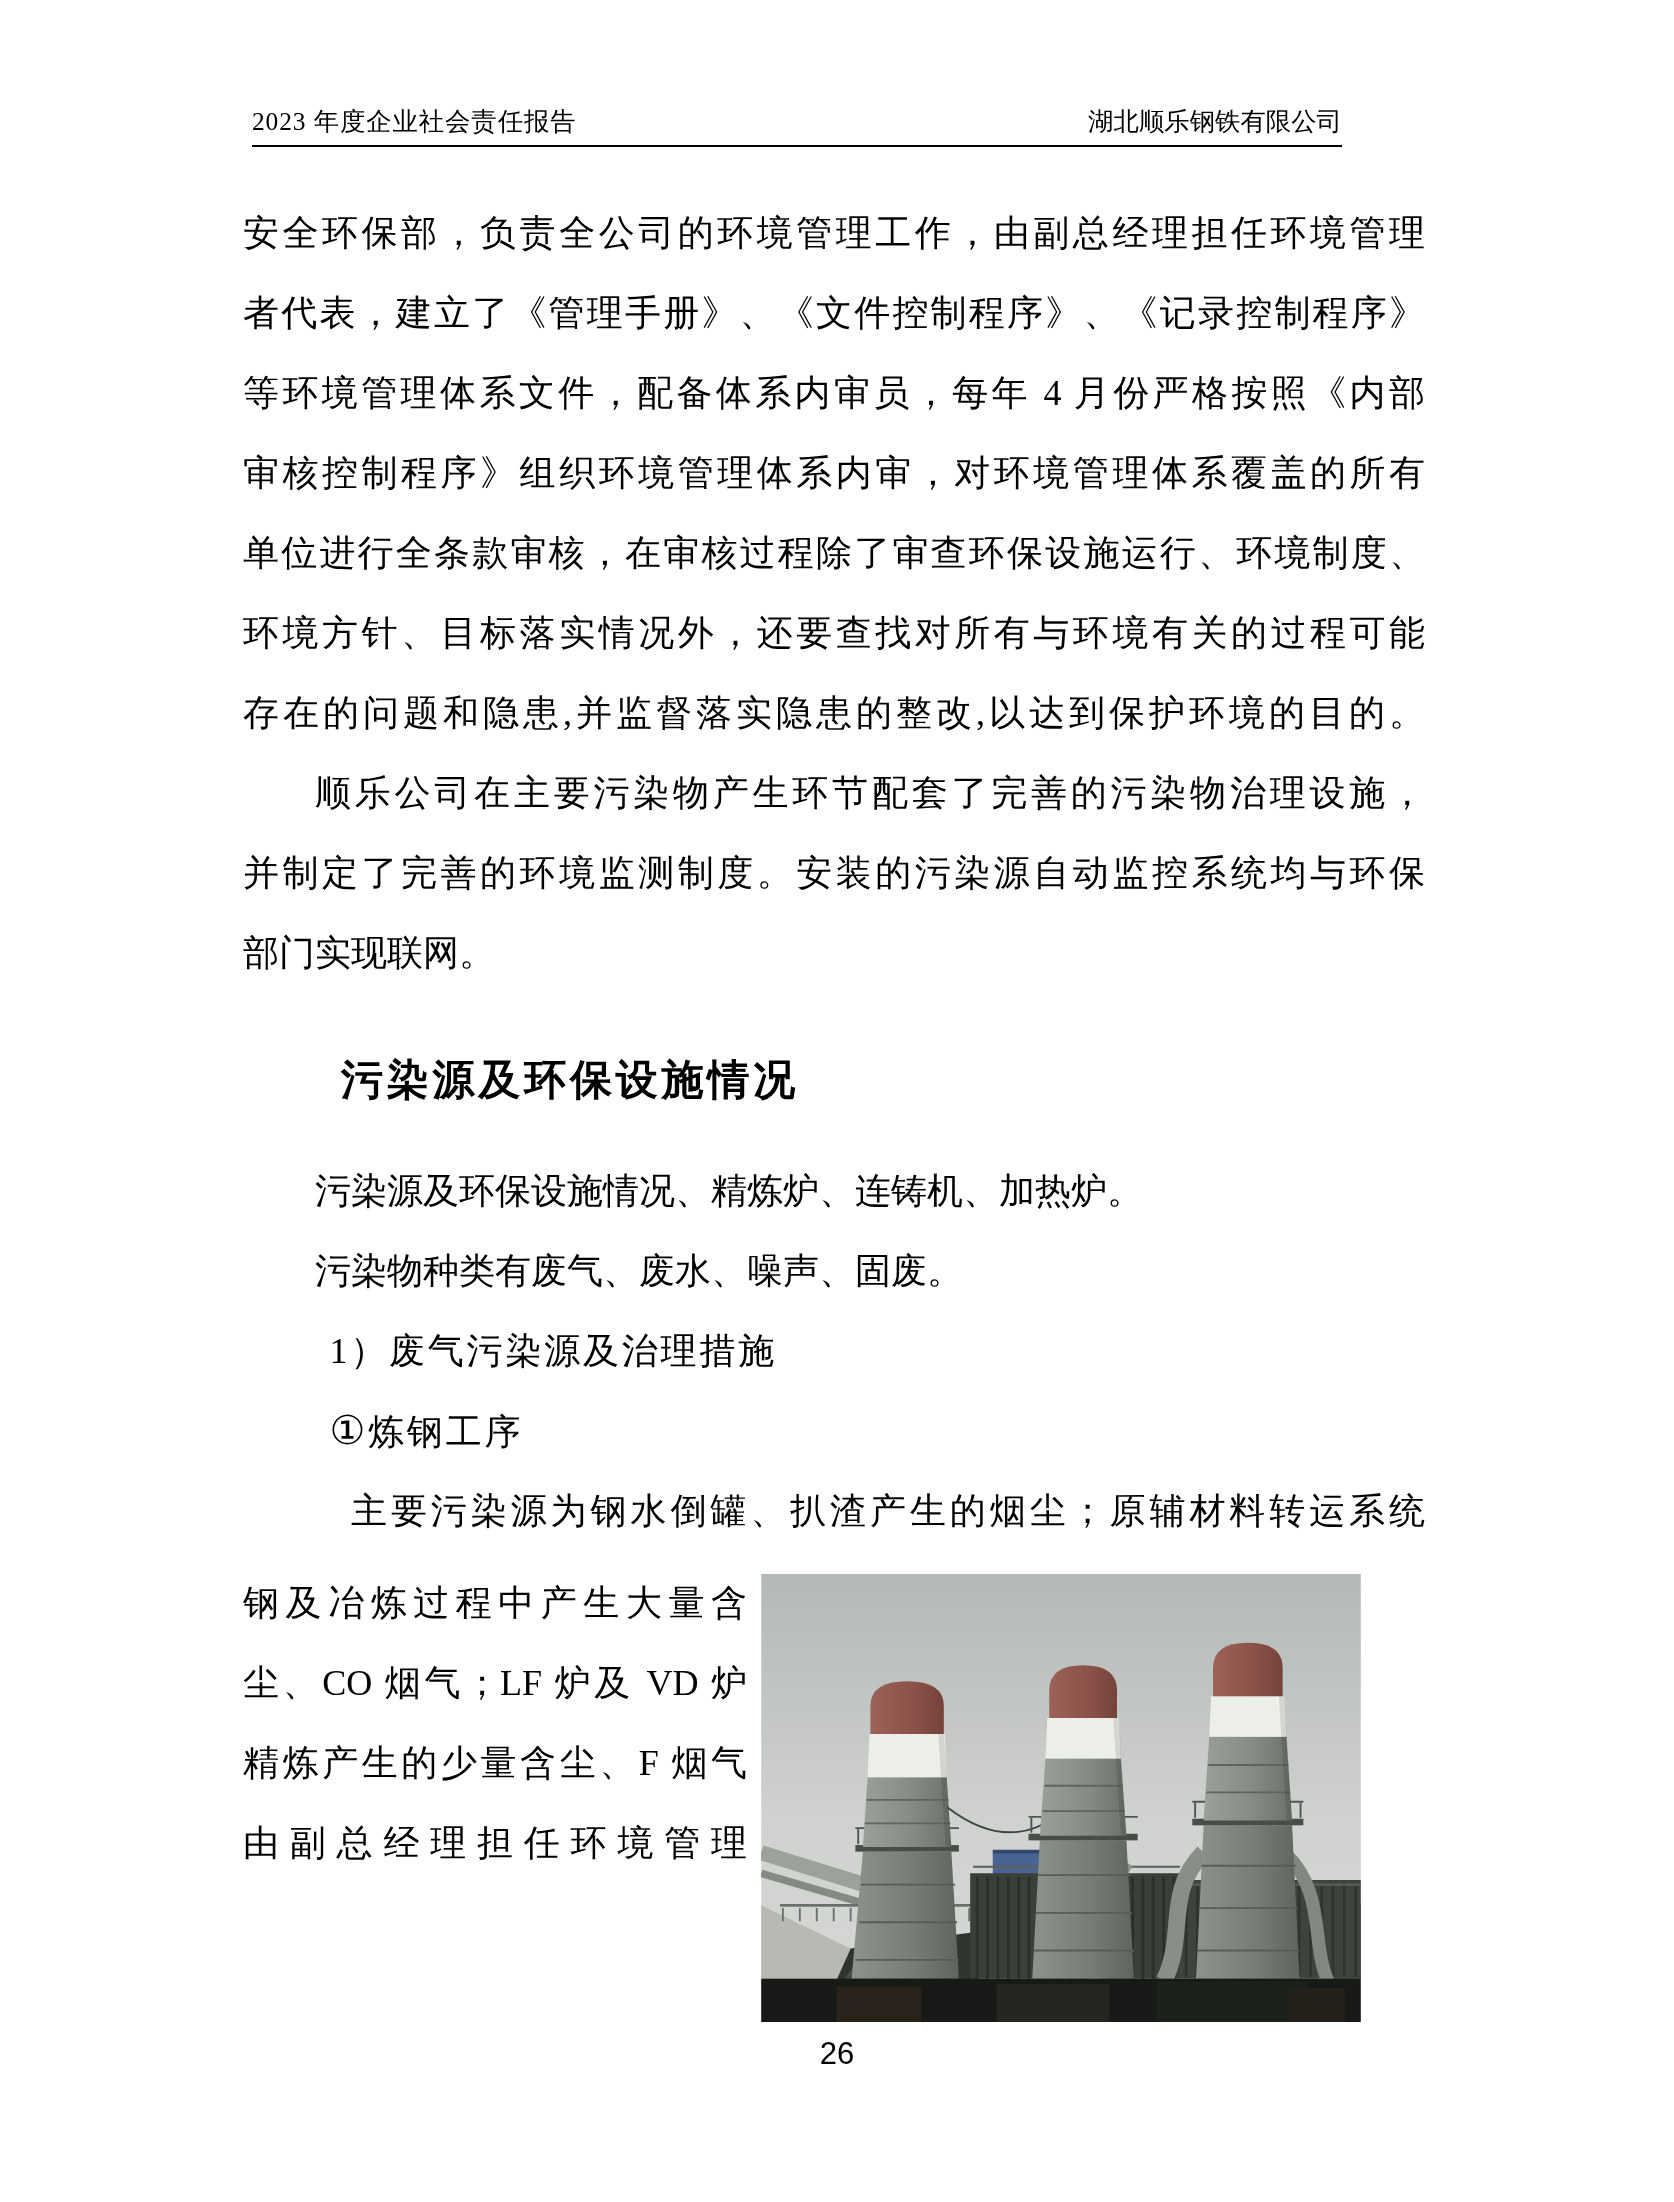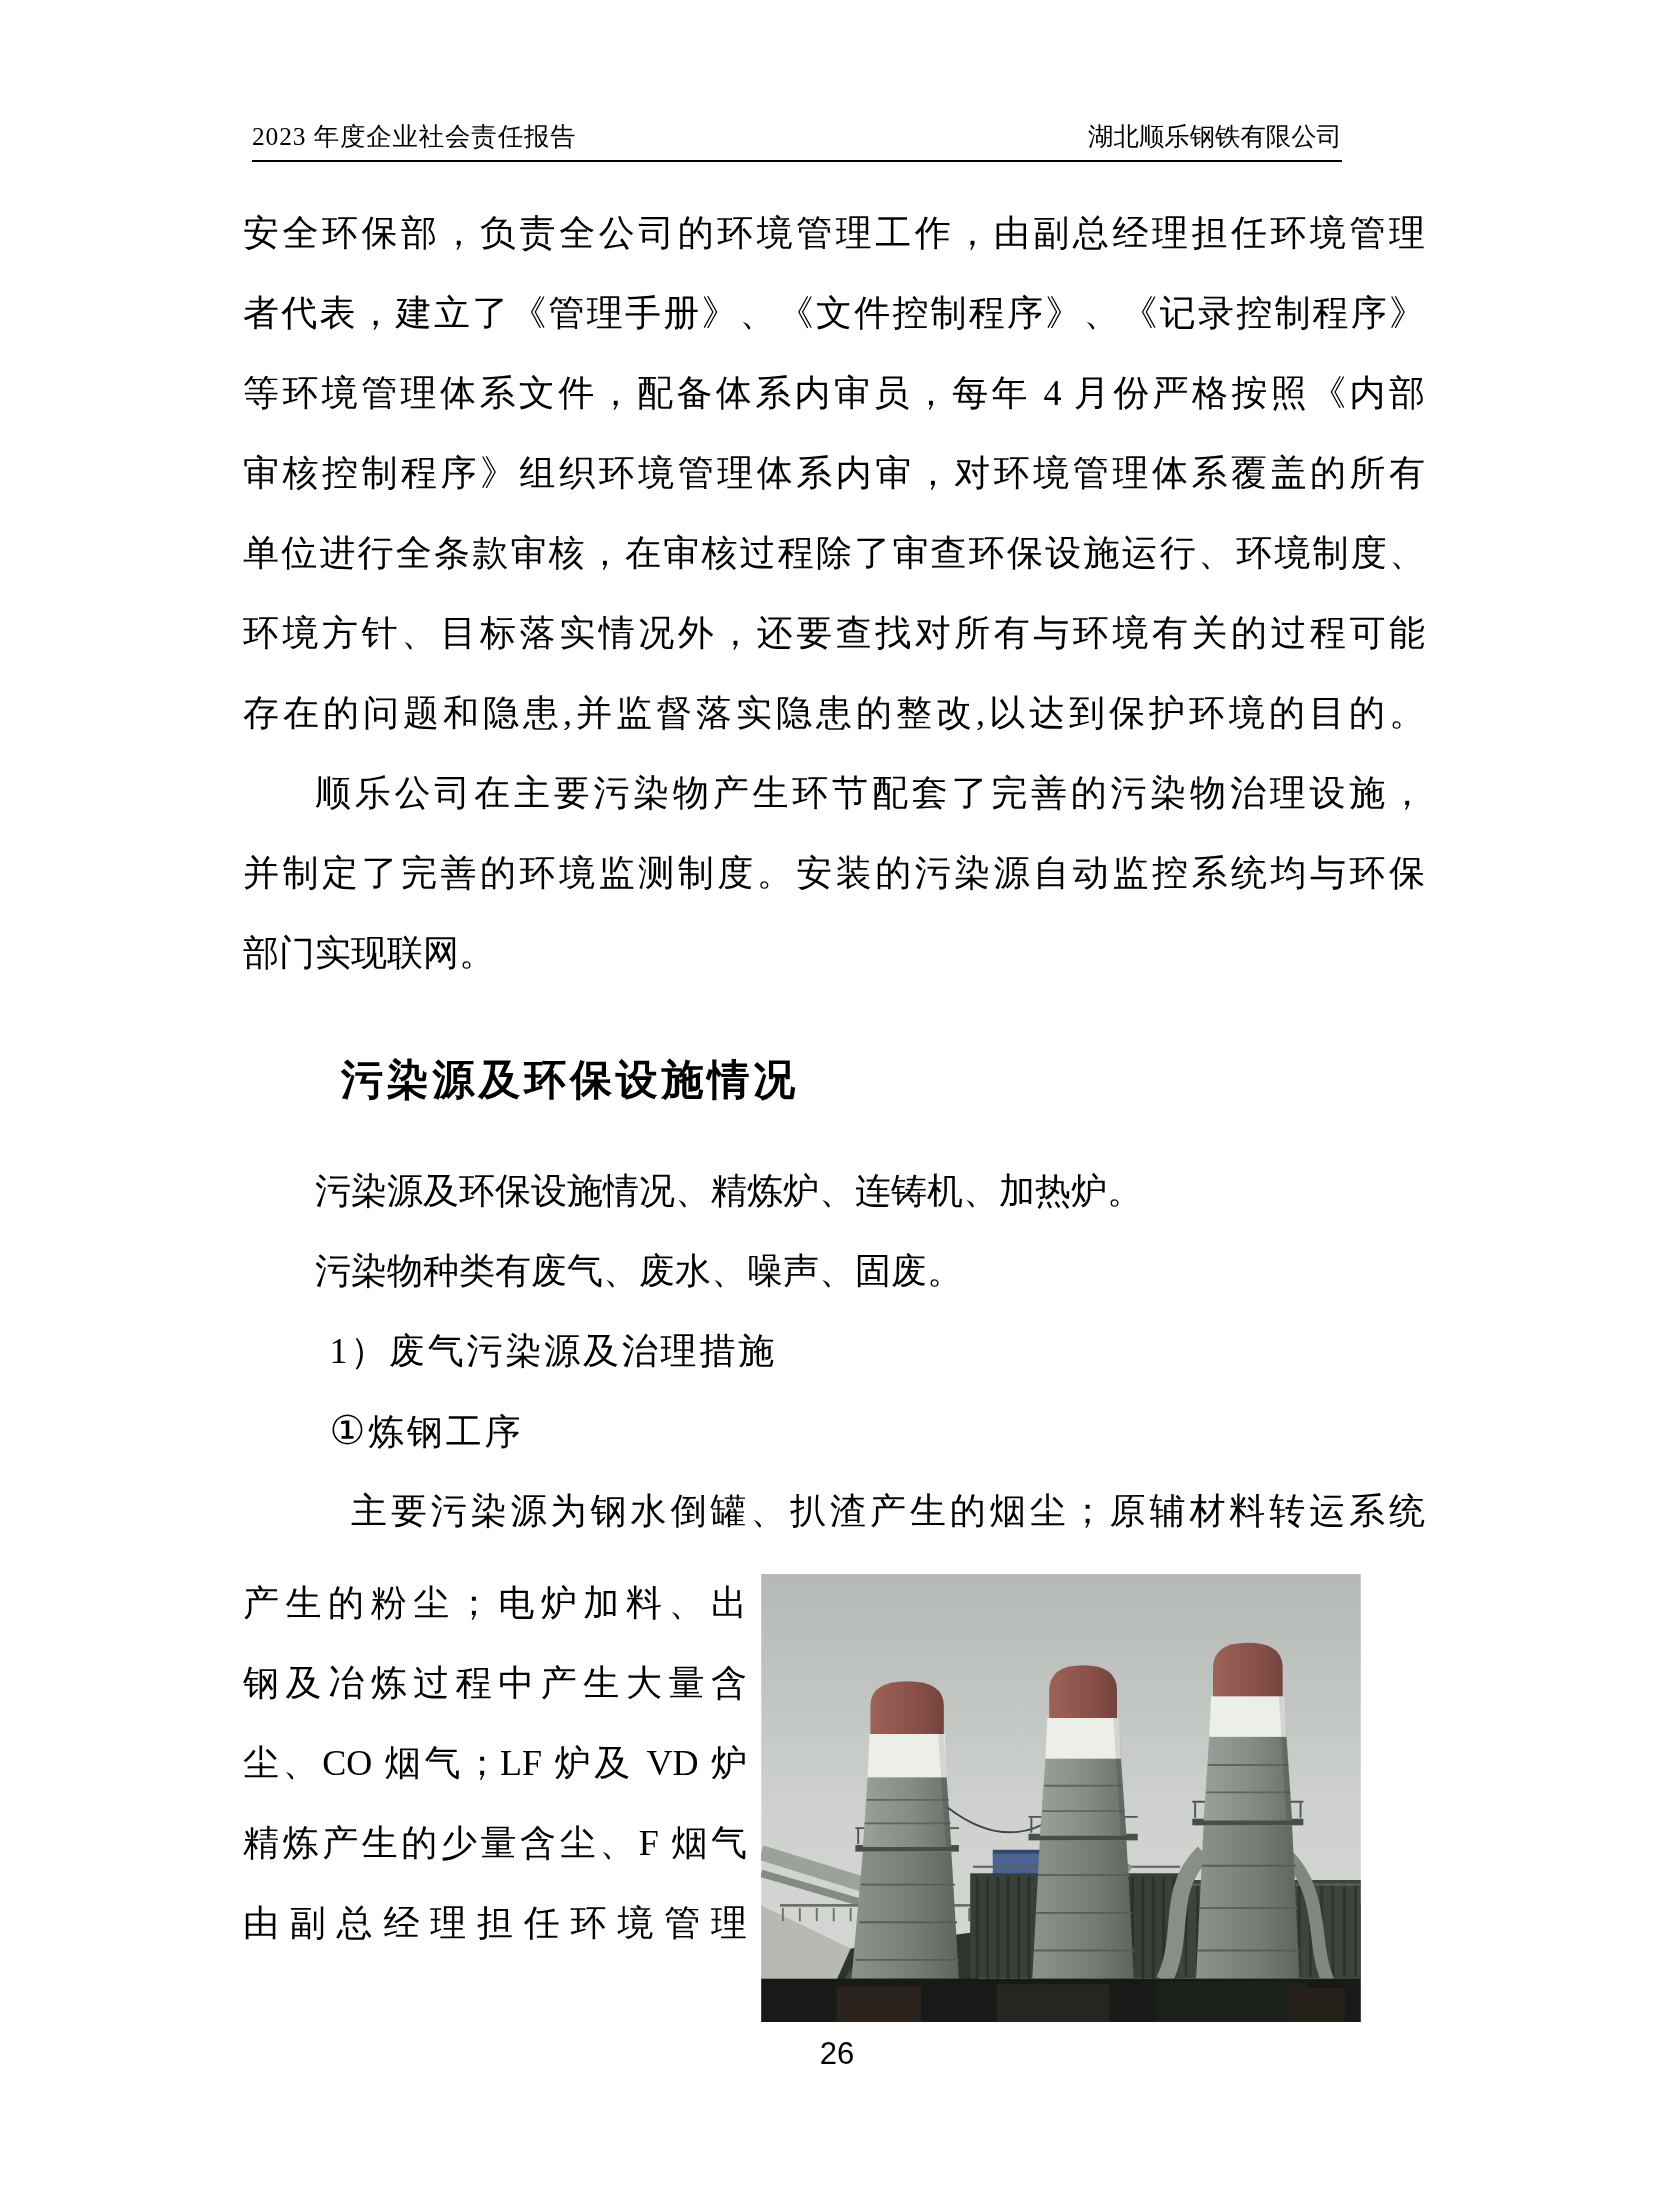--- a/index.html
+++ b/index.html
@@ -2,21 +2,21 @@
 <html style="font-size:15px"><head>
 <meta charset="utf-8">
 <style>
   html,body{margin:0;padding:0;background:#9a9a9a;}
   .page{
     position:relative;width:1674px;height:2202px;background:#ffffff;
     font-family:"Liberation Serif",serif;color:#000;margin:0 auto;overflow:hidden;
   }
   
   .header{
-    position:absolute;top:120px;left:252px;width:1090px;
+    position:absolute;top:105px;left:252px;width:1090px;
     display:flex;justify-content:space-between;align-items:flex-start;
     font-size:25.4px;padding-bottom:5.6px;border-bottom:2.8px solid #000;
   }
   .header .hl{letter-spacing:0.9px;}
   
   .content{
     position:absolute;top:193px;left:243px;width:1182px;
     font-size:36px;line-height:80px;
   }
   .bline{height:80px;line-height:80px;text-align:justify;text-align-last:justify;overflow:hidden;}
@@ -68,21 +68,20 @@
 
     <div class="bline lastleft ind2 mt30">污染源及环保设施情况、精炼炉、连铸机、加热炉。</div>
     <div class="bline lastleft ind2">污染物种类有废气、废水、噪声、固废。</div>
 
     <div class="bline subhead">1）废气污染源及治理措施</div>
     <div class="bline subhead"><span class="circ">①</span><span>炼钢工序</span></div>
 
     <div class="bline ind3">主要污染源为钢水倒罐、扒渣产生的烟尘；原辅材料转运系统</div>
 
     <div class="leftcol">
-      <div class="bline">产生的粉尘；电炉加料、出</div>
       <div class="bline">钢及冶炼过程中产生大量含</div>
       <div class="bline">尘、CO 烟气；LF 炉及 VD 炉</div>
       <div class="bline">精炼产生的少量含尘、F 烟气</div>
       <div class="bline">由副总经理担任环境管理</div>
     </div>
   </div>
 
   <div class="photo">
     <svg width="600" height="448" viewBox="0 0 637 476" xmlns="http://www.w3.org/2000/svg">
       <defs>

